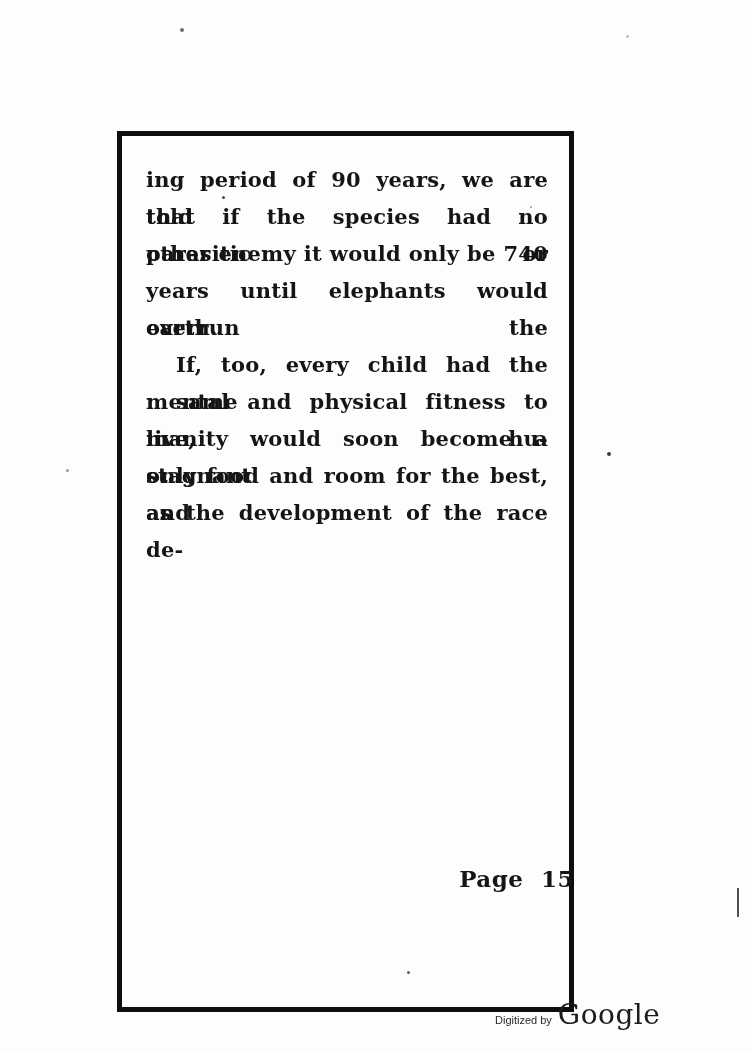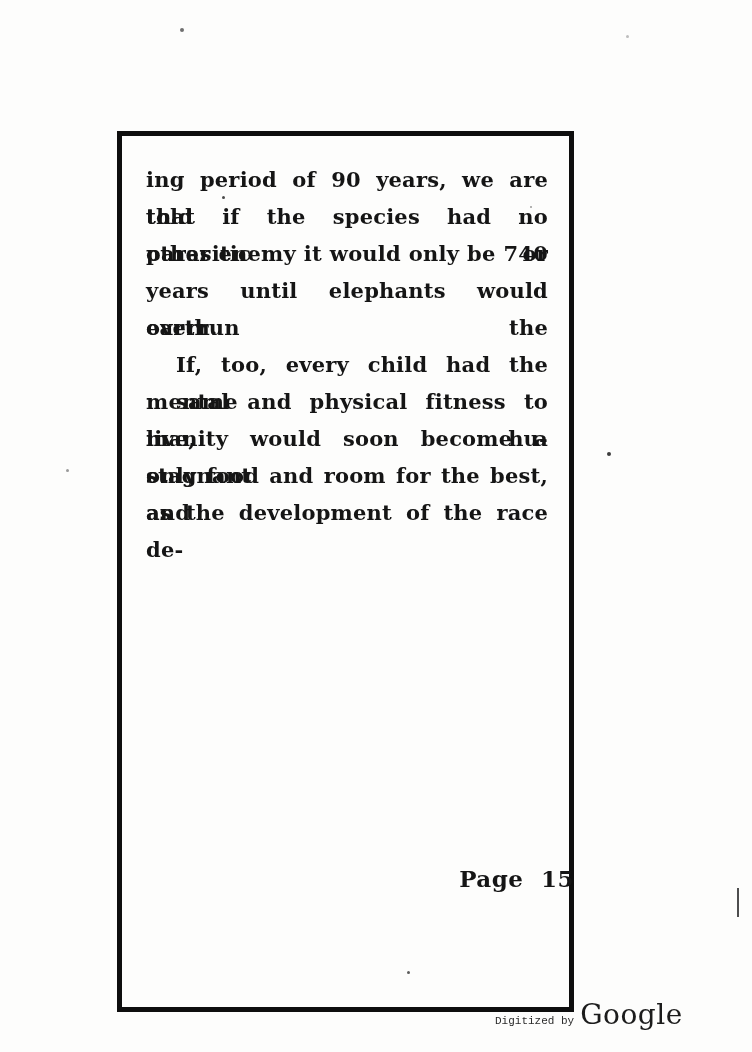--- a/index.html
+++ b/index.html
@@ -32,21 +32,21 @@
   .page-number{
     position:absolute;top:847px;right:178px;
     font-size:23px;font-weight:700;color:#151515;
     word-spacing:9px;letter-spacing:0.5px;margin-top:18px;
   }
   .footer{
     position:absolute;left:495px;top:998px;
     display:flex;align-items:baseline;
   }
   .digitized-by{
-    font-family:Liberation Mono, monospace;
+    font-family:Liberation Sans, sans-serif;
     font-size:11px;color:#2b2b2b;margin-right:6px;
   }
   .google-brand{
     font-family:"DejaVu Serif","Liberation Serif",serif;
     font-size:28px;color:#1c1c1c;letter-spacing:0.5px;
   }
   .speck{position:absolute;border-radius:50%;}
   .s1{left:180px;top:28px;width:4px;height:4px;background:#6f6f6f;}
   .s2{left:626px;top:35px;width:3px;height:3px;background:#bdbdbd;}
   .s3{left:222px;top:196px;width:3px;height:3px;background:#4a4a4a;}

